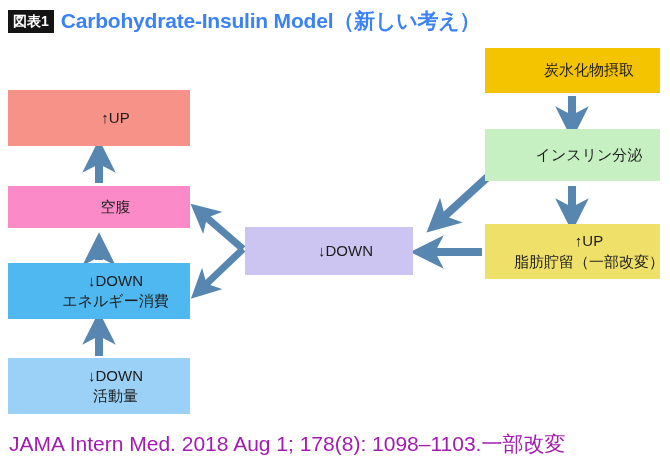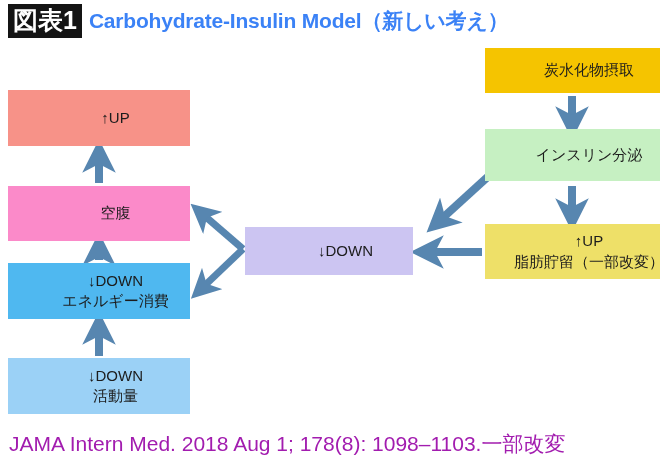--- a/index.html
+++ b/index.html
@@ -23,21 +23,21 @@
     top: 6px;
     height: 30px;
     display: flex;
     align-items: center;
     gap: 7px;
     white-space: nowrap;
   }
   #fig-badge {
     background: #141414;
     color: #ffffff;
-    font-size: 25px;
+    font-size: 14px;
     font-weight: bold;
     line-height: 1;
     padding: 4px 5px 5px 5px;
     letter-spacing: 0px;
   }
   #title-text {
     font-size: 21px;
     font-weight: bold;
     color: #3b82f6;
     letter-spacing: -0.2px;
@@ -123,21 +123,21 @@
 
   <g>
     <line x1="572" y1="186" x2="572" y2="219" stroke="#5786b0" stroke-width="8" marker-end="url(#ah)"></line>
   </g>
 </svg>
 
 <div class="node" style="left:8px; top:90px; width:182px; height:56px; background:#F79288;">
   <span class="l1">↑UP</span>
 </div>
 
-<div class="node" style="left:8px; top:186px; width:182px; height:55px; background:#FB8AC9;">
+<div class="node" style="left:8px; top:186px; width:182px; height:42px; background:#FB8AC9;">
   <span class="l1">空腹</span>
 </div>
 
 <div class="node" style="left:8px; top:263px; width:182px; height:56px; background:#4FB8F0;">
   <span class="l1">↓DOWN</span>
   <span class="l2">エネルギー消費</span>
 </div>
 
 <div class="node" style="left:8px; top:358px; width:182px; height:56px; background:#9BD1F6;">
   <span class="l1">↓DOWN</span>

